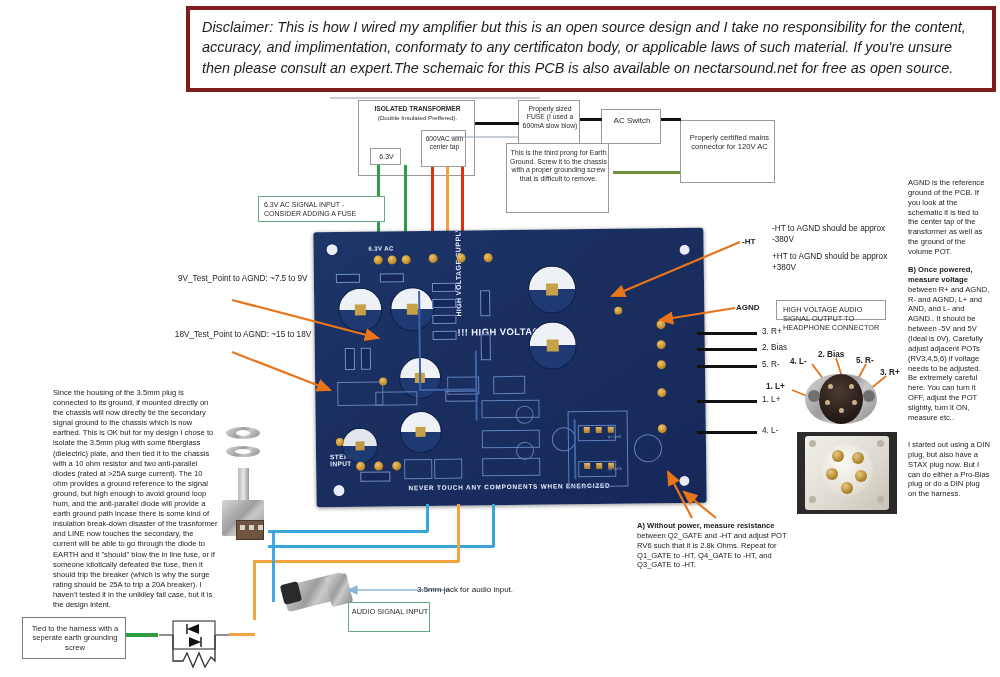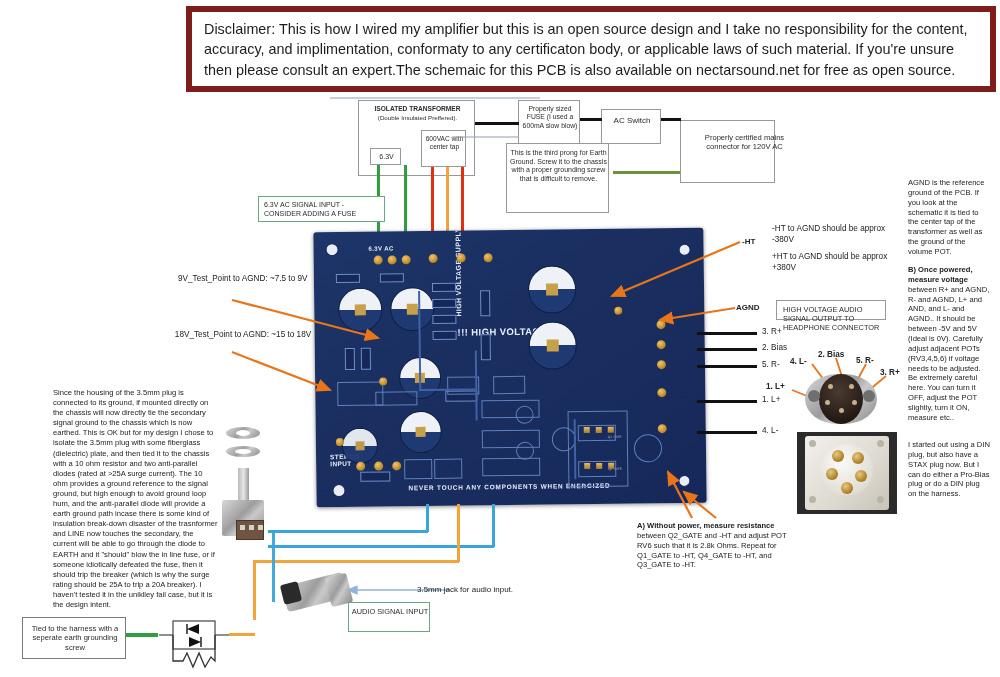--- a/index.html
+++ b/index.html
@@ -10,22 +10,22 @@
   .abs{position:absolute;box-sizing:border-box;}
   
   .box{border:1px solid #999;background:#fff;}
   .box-green{border:1px solid #6aa884;background:#fff;}
   .box-dark{border:1.5px solid #7a7a7a;background:#fff;}
   .ctr{text-align:center;}
   .txt{line-height:1.22;}
   
   #disclaimer{
     left:186px;top:6px;width:810px;height:86px;
-    border:6px solid #7f1d1d;background:#fff;
-    padding:7px 12px 0 12px;font-size:14.4px;line-height:1.42;color:#1d1d1d;
+    border:4px solid #7f1d1d;background:#fff;
+    padding:7px 12px 0 12px;font-size:14.4px;line-height:1.42;color:#1d1d1d;font-style:italic;
   }
   
   .wire{position:absolute;}
   .w-black{background:#111;}
   .w-green{background:#2f9e41;}
   .w-red{background:#e03010;}
   .w-orange{background:#f2a33c;}
   .w-blue{background:#3aa5dc;}
   .w-olive{background:#6f8f3a;}
   .w-gray{background:#9aa6b2;}
@@ -84,21 +84,21 @@
 
 <div class="abs box" style="left:518px;top:100px;width:62px;height:48px;">
   <div class="abs ctr txt" style="left:0;top:4px;width:62px;font-size:6.8px;">Properly sized FUSE (I used a 600mA slow blow)</div>
 </div>
 
 <div class="abs box" style="left:601px;top:109px;width:60px;height:35px;">
   <div class="abs ctr" style="left:0;top:6px;width:60px;font-size:8px;">AC Switch</div>
 </div>
 
 <div class="abs box" style="left:680px;top:120px;width:95px;height:63px;">
-  <div class="abs ctr txt" style="left:16px;top:12px;width:95px;font-size:7.6px;">Properly certified mains connector for 120V AC</div>
+  <div class="abs ctr txt" style="left:1px;top:12px;width:95px;font-size:7.6px;">Properly certified mains connector for 120V AC</div>
 </div>
 
 <div class="abs box" style="left:506px;top:143px;width:103px;height:70px;">
   <div class="abs ctr txt" style="left:0;top:5px;width:103px;font-size:7px;">This is the third prong for Earth Ground. Screw it to the chassis with a proper grounding screw that is difficult to remove.</div>
 </div>
 
 <div class="wire w-black" style="left:475px;top:122px;width:44px;height:3px;"></div>
 <div class="wire w-black" style="left:580px;top:118px;width:22px;height:3px;"></div>
 <div class="wire w-black" style="left:661px;top:118px;width:20px;height:3px;"></div>
 

